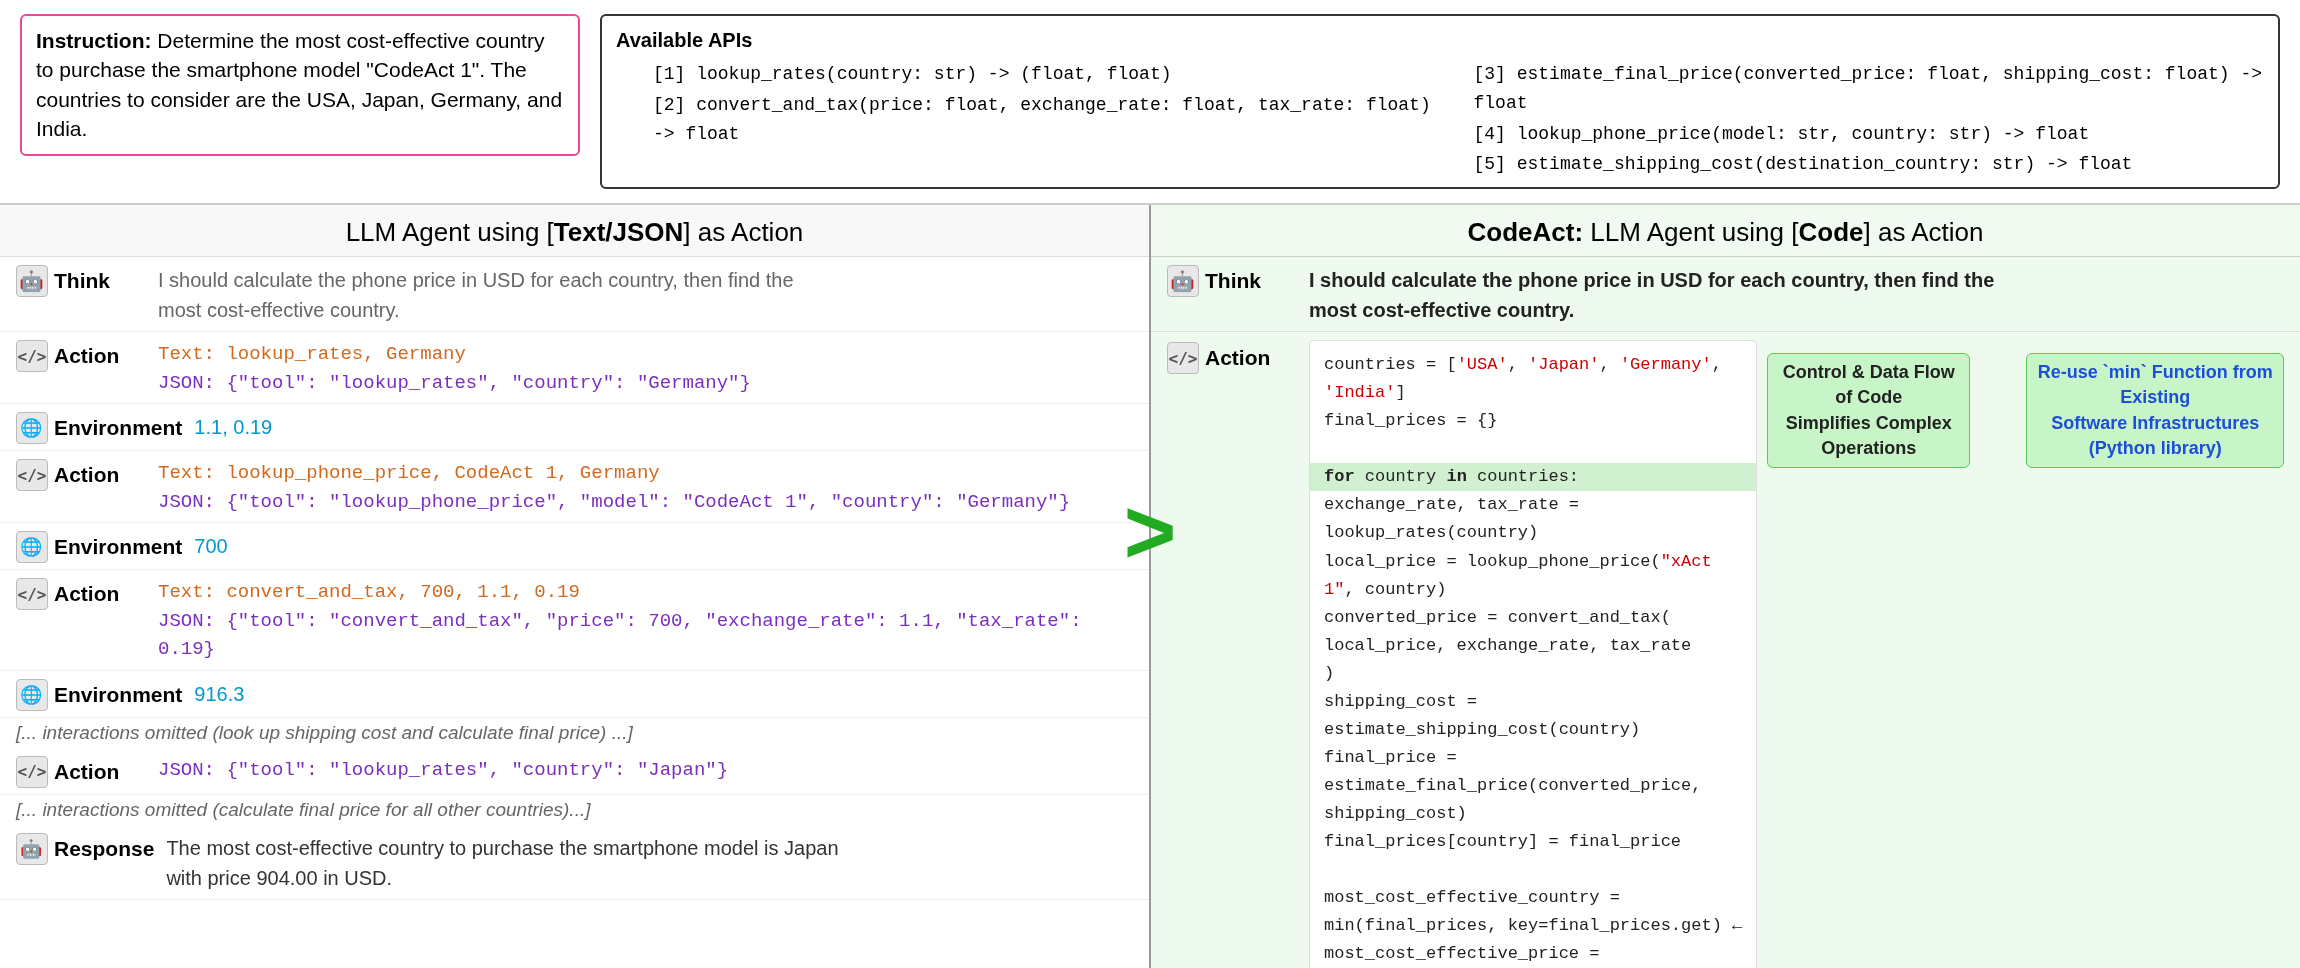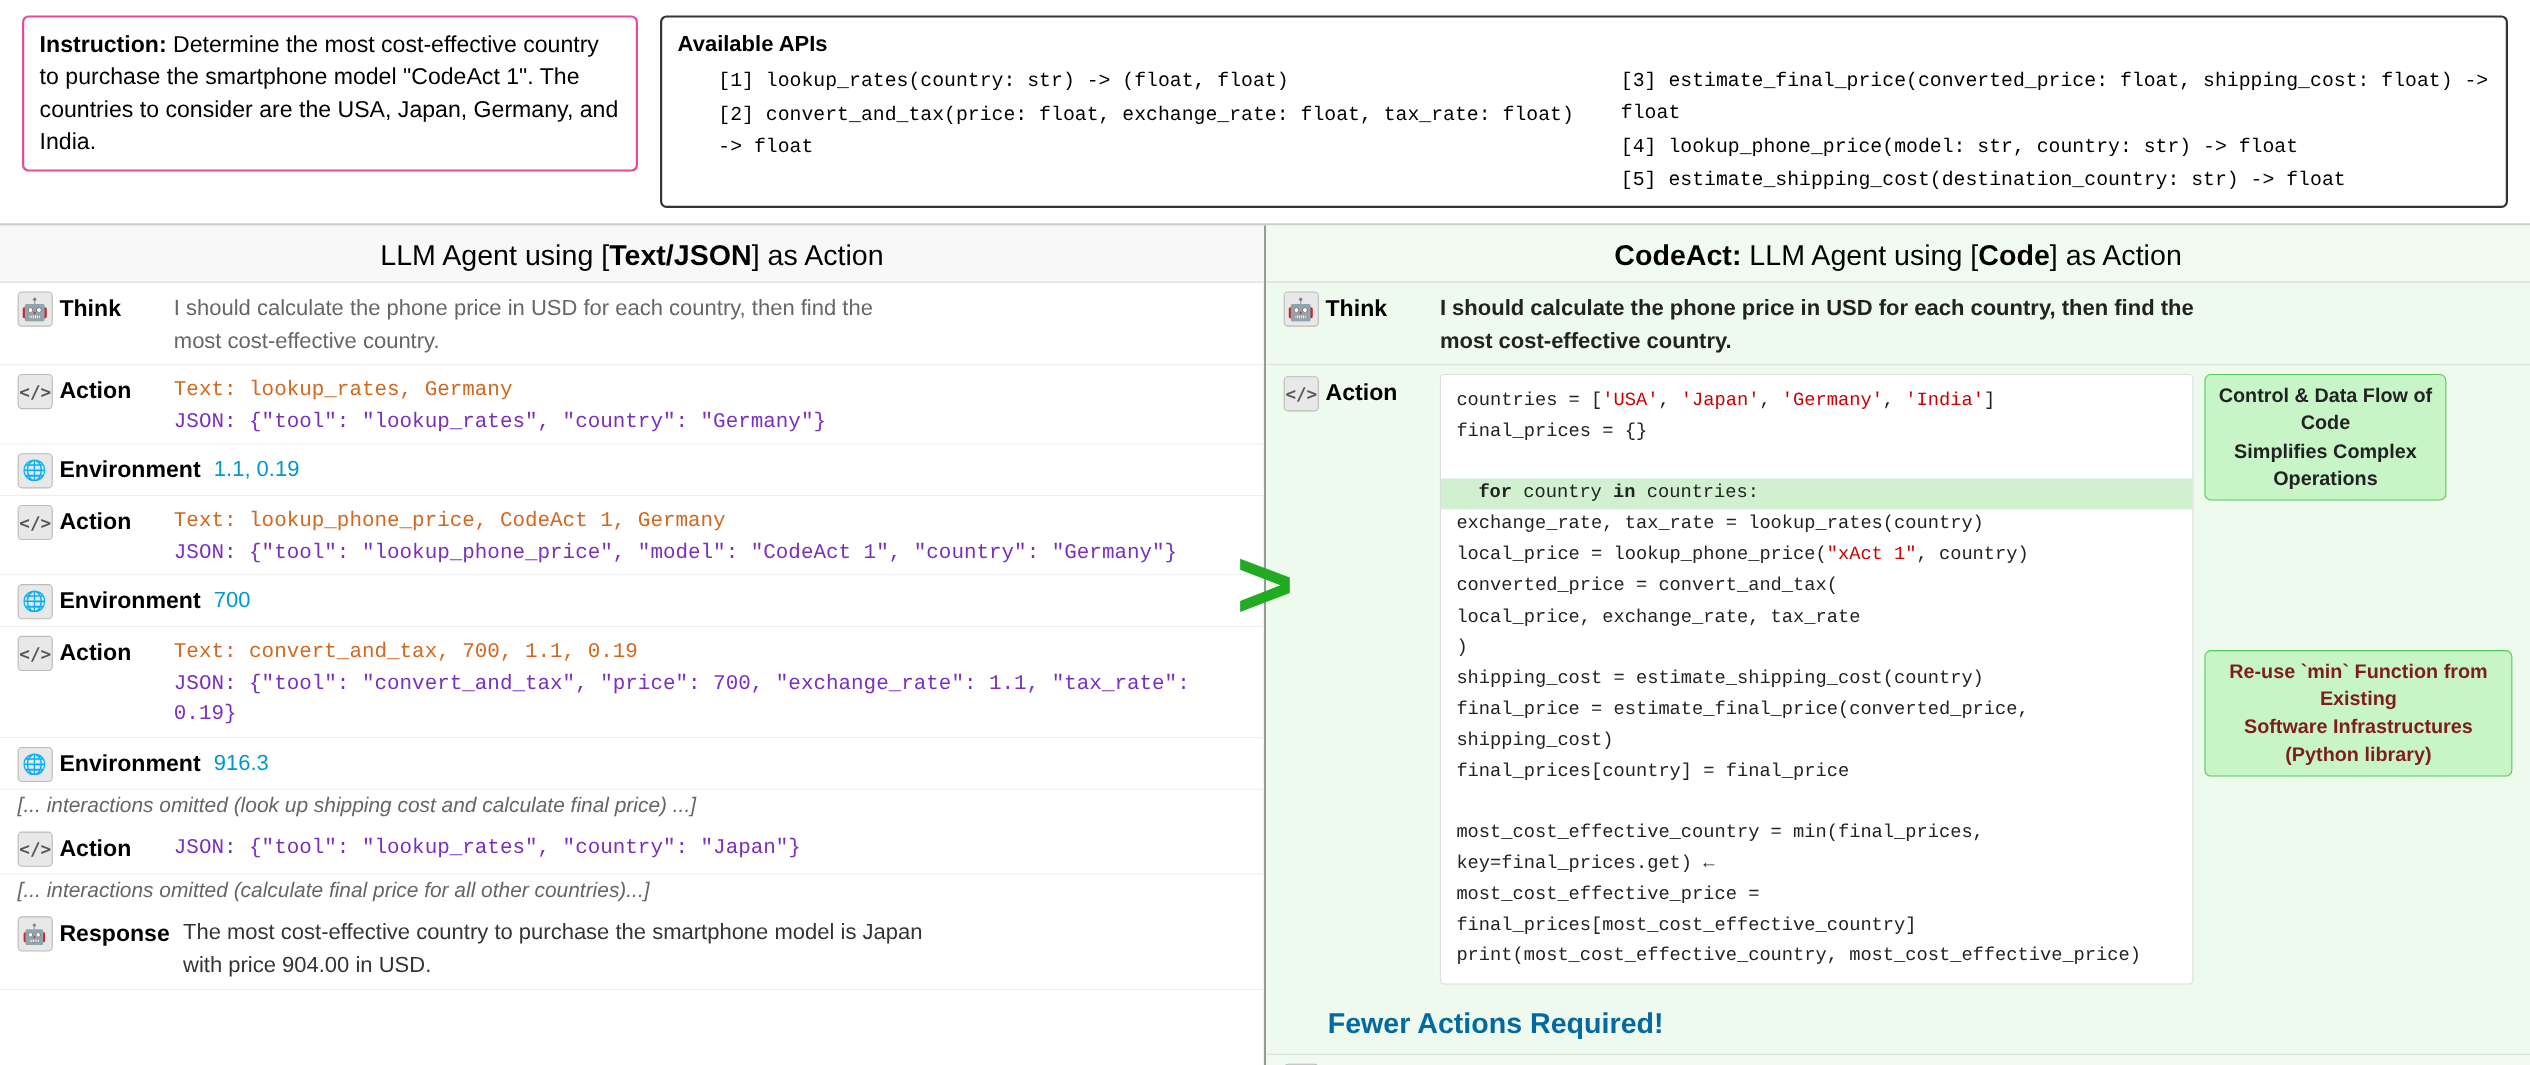--- a/index.html
+++ b/index.html
@@ -215,21 +215,21 @@
       text-align: center;
     }
 
     .annotation-box-right {
       background: #c8f5c8;
       border: 1.5px solid #5c5;
       border-radius: 6px;
       padding: 6px 10px;
       font-size: 18px;
       font-weight: bold;
-      color: #7f1d1d;
+      color: #1d4ed8;
       max-width: 280px;
       line-height: 1.4;
       text-align: center;
     }
 
     .fewer-actions {
       color: #0369a1;
       font-size: 26px;
       font-weight: bold;
       text-align: center;
@@ -401,35 +401,35 @@
     <div style="display:flex; align-items:flex-start; padding: 8px 16px; gap: 12px; background:#edfaed;">
       <div class="row-label" style="min-width:130px;">
         <div class="icon-action">&lt;/&gt;</div>
         <span>Action</span>
       </div>
       <div style="flex:1; display:flex; gap:10px; align-items:flex-start;">
         <div class="big-code-block">
           <div>countries = [<span style="color:#c00;">'USA'</span>, <span style="color:#c00;">'Japan'</span>, <span style="color:#c00;">'Germany'</span>, <span style="color:#c00;">'India'</span>]</div>
           <div>final_prices = {}</div>
           <div>&nbsp;</div>
-          <div style="background:#d0f0d0; margin: 0 -14px; padding: 0 14px;"><span style="font-weight:bold;margin-left:20px;">for</span> country <span style="font-weight:bold;">in</span> countries:</div>
+          <div style="background:#d0f0d0; margin: 0 -14px; padding: 0 14px;"><span style="font-weight:bold;">for</span> country <span style="font-weight:bold;">in</span> countries:</div>
           <div>    exchange_rate, tax_rate = lookup_rates(country)</div>
           <div>    local_price = lookup_phone_price(<span style="color:#c00;">"xAct 1"</span>, country)</div>
           <div>    converted_price = convert_and_tax(</div>
           <div>        local_price, exchange_rate, tax_rate</div>
           <div>    )</div>
           <div>    shipping_cost = estimate_shipping_cost(country)</div>
           <div>    final_price = estimate_final_price(converted_price, shipping_cost)</div>
           <div>    final_prices[country] = final_price</div>
           <div>&nbsp;</div>
           <div>most_cost_effective_country = min(final_prices, key=final_prices.get) ←</div>
           <div>most_cost_effective_price = final_prices[most_cost_effective_country]</div>
           <div>print(most_cost_effective_country, most_cost_effective_price)</div>
         </div>
-        <div style="display:flex; flex-direction:column; gap:28px; min-width: 240px;">
+        <div style="display:flex; flex-direction:row; gap:28px; min-width: 240px; margin-top: 13px;">
           <div class="annotation-box">
             <div>Control &amp; Data Flow of Code</div>
             <div>Simplifies Complex Operations</div>
           </div>
           <div style="height: 80px;"></div>
           <div class="annotation-box-right">
             <div>Re-use `min` Function from Existing</div>
             <div>Software Infrastructures (Python library)</div>
           </div>
         </div>

